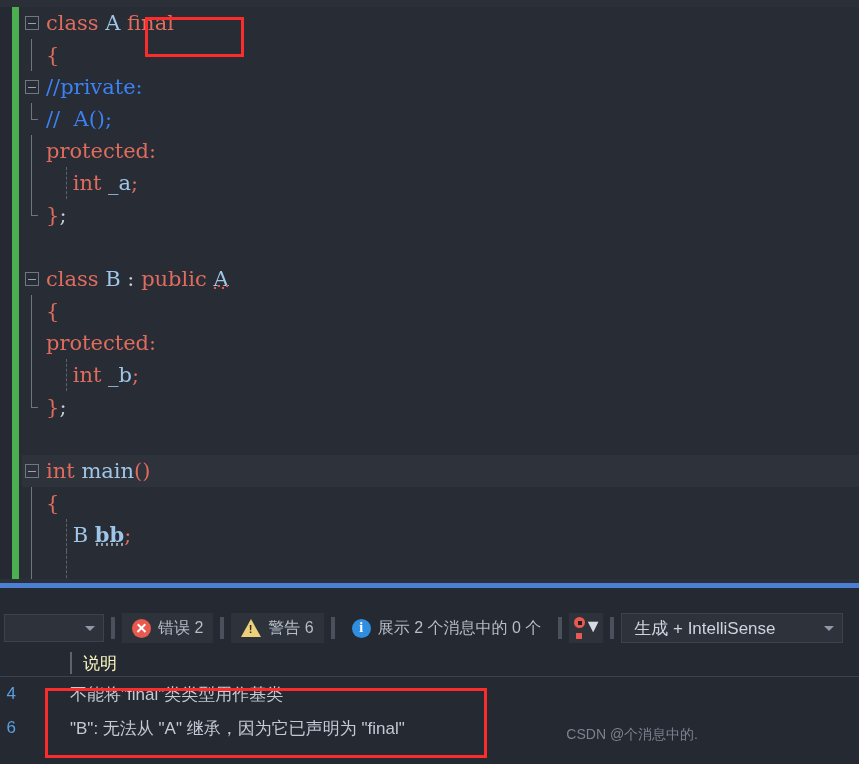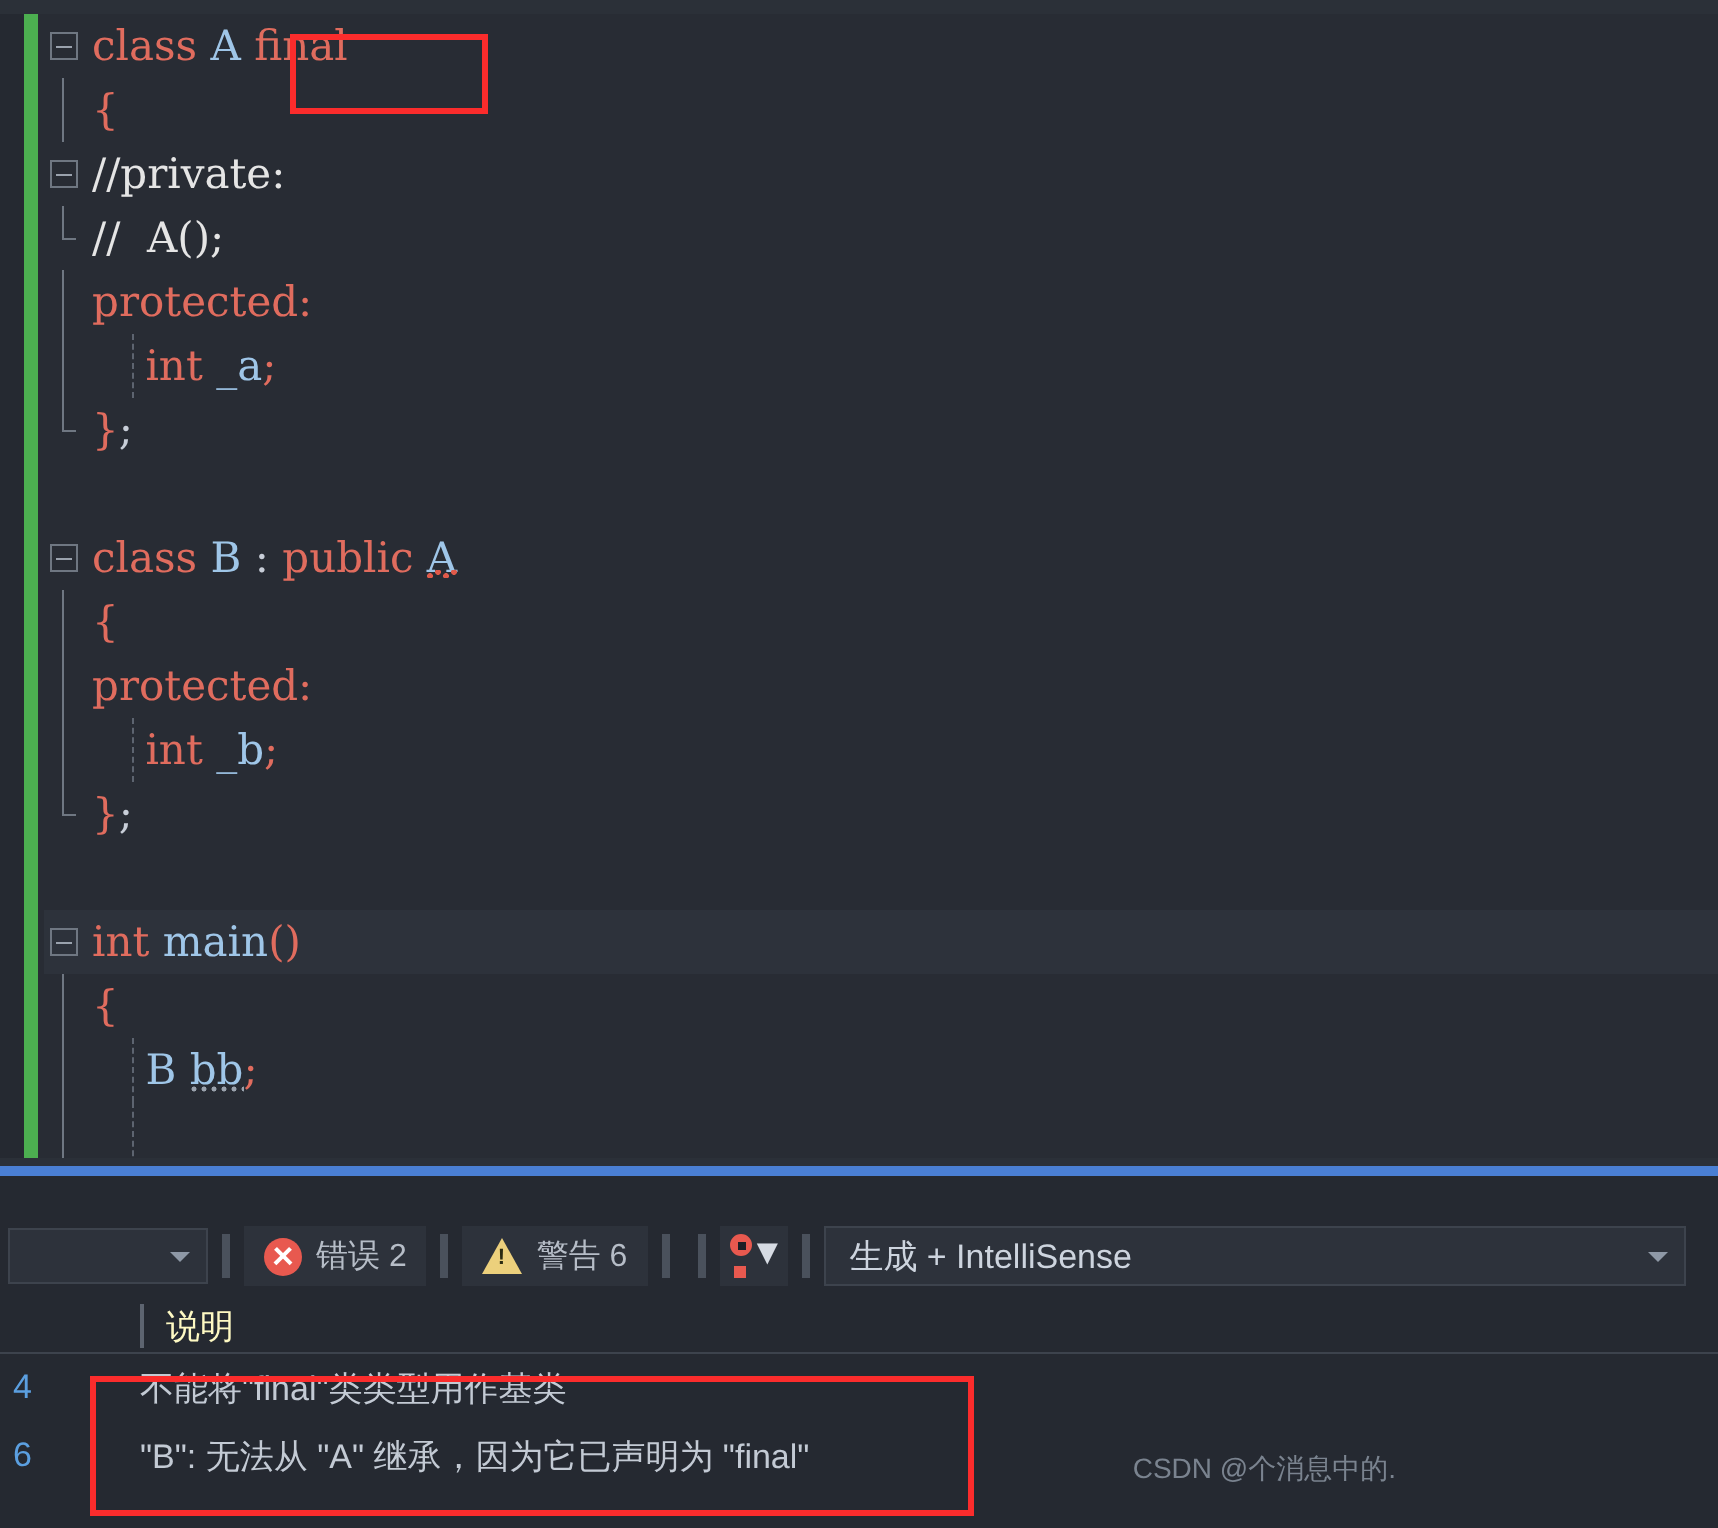--- a/index.html
+++ b/index.html
@@ -62,34 +62,34 @@
     content: ""; position: absolute; left: 0; top: 16px;
     width: 7px; height: 1px; background: #6f7782;
   }
   .dline {
     position: absolute; left: 44px; top: 0; width: 0; height: 32px;
     border-left: 1px dashed #5d6470;
   }
 
   .kw  { color: #e06c5e; }
   .id  { color: #9fc6e8; }
-  .cm  { color: #e5e5e5; }
+  .cm  { color: #3b82f6; }
   .pn  { color: #e06c5e; }
   .pl  { color: #c8ced8; }
 
   .squiggle { position: relative; }
   .squiggle::after {
     content: ""; position: absolute; left: 0; bottom: 2px;
     width: 100%; height: 4px;
     background:
       radial-gradient(circle at 2px 3px, #e05a4a 1.3px, transparent 1.6px),
       radial-gradient(circle at 6px 1px, #e05a4a 1.3px, transparent 1.6px);
     background-size: 8px 4px;
   }
-  .dotline { position: relative; }
+  .dotline { position: relative; font-weight: bold; }
   .dotline::after {
     content: ""; position: absolute; left: 0; bottom: 1px;
     width: 100%; height: 3px;
     background: radial-gradient(circle at 2px 1.5px, #9aa2ad 1.1px, transparent 1.4px);
     background-size: 5px 3px;
   }
 
   
   .anno-final {
     position: absolute; left: 145px; top: 10px;
@@ -273,20 +273,24 @@
 
       <div class="sep"></div>
 
       <div class="tb-btn">
         <span class="ico-warn"></span>
         <span>警告 6</span>
       </div>
 
       <div class="sep"></div>
 
+      <div class="tb-btn plain">
+        <span class="ico-info"></span>
+        <span>展示 2 个消息中的 0 个</span>
+      </div>
 
       <div class="sep"></div>
 
       <div class="tb-filter">
         <span class="funnel-stem">▼</span>
         <span class="funnel-dot1"></span>
         <span class="funnel-dot2"></span>
       </div>
 
       <div class="sep"></div>

